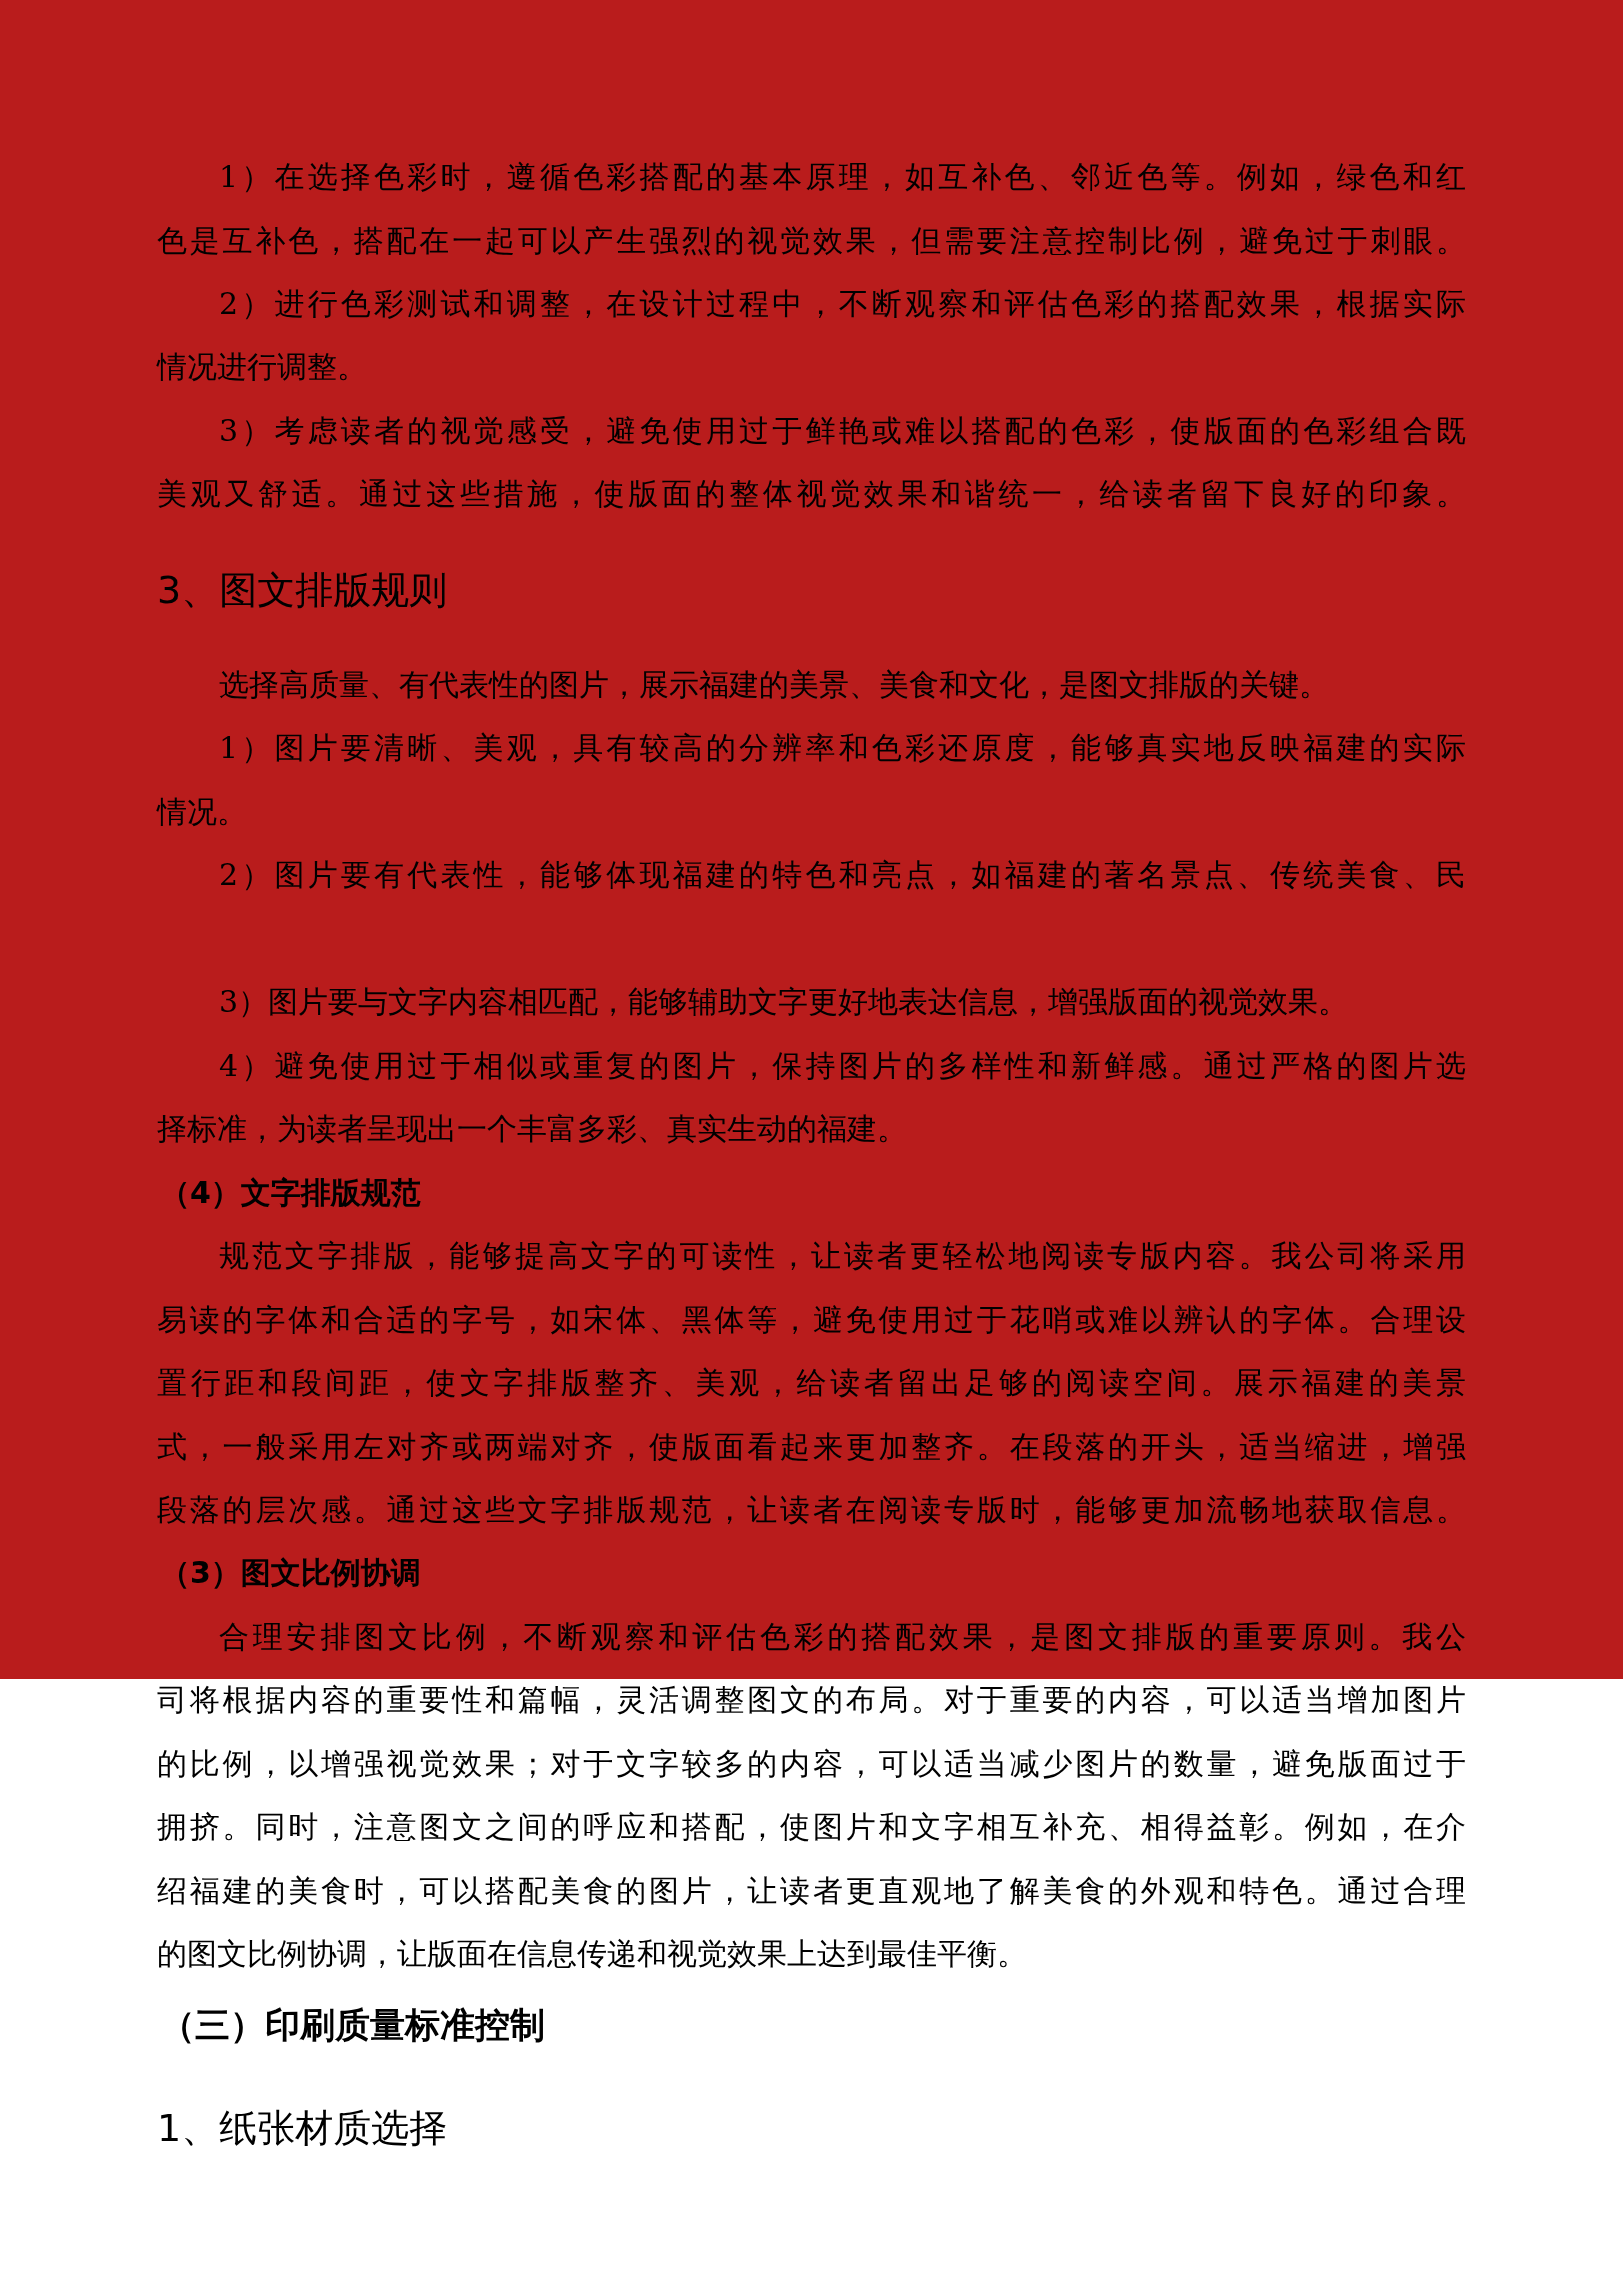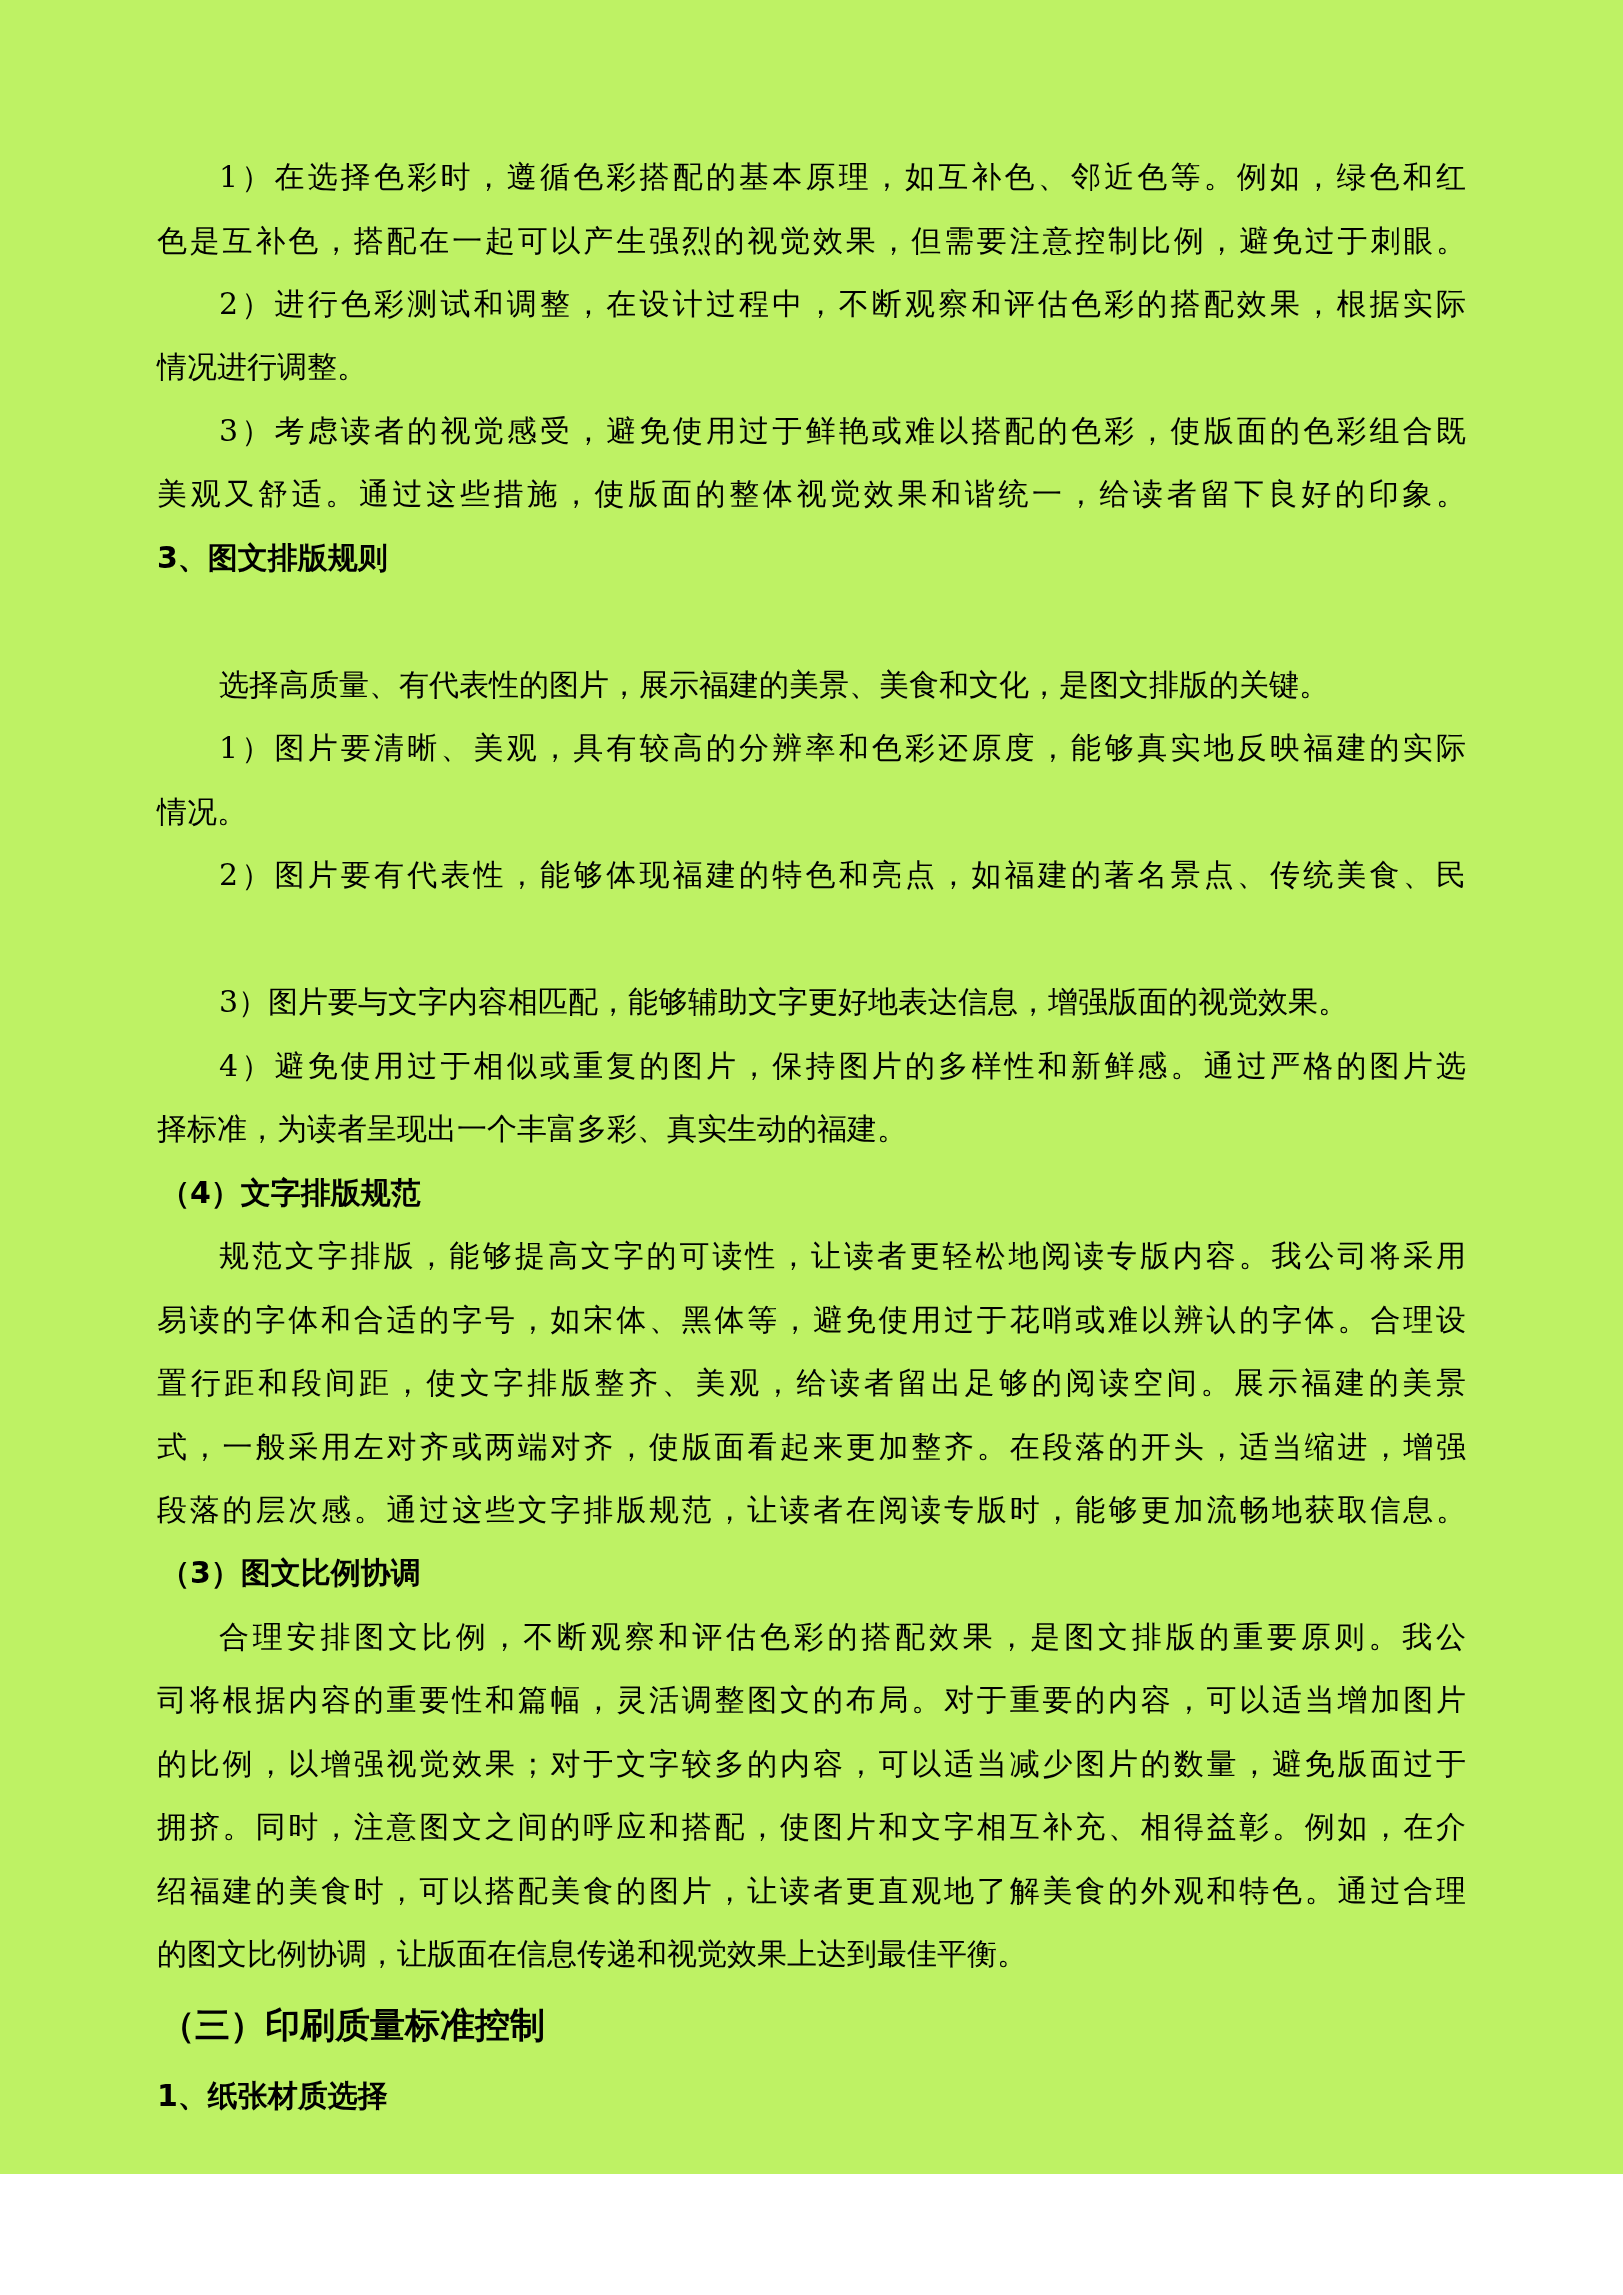--- a/index.html
+++ b/index.html
@@ -1,23 +1,23 @@
 <!DOCTYPE html>
 <html style="font-size:10.5px"><head>
 <meta charset="utf-8">
 <style>
   html, body { margin: 0; padding: 0; background: #ffffff; }
   body { width: 1623px; height: 2295px; position: relative; overflow: hidden;
          font-family: "DejaVu Serif", "Liberation Serif", serif; color: #000000; }
-  .page { position: absolute; left: 0; top: 0; width: 1623px; height: 2174px; background: #bef264; }
+  .page { position: absolute; left: 0; top: 0; width: 1623px; height: 1679px; background: #b91c1c; }
   .line { position: absolute; left: 157px; width: 1309px; height: 39px; line-height: 39px;
           font-size: 30px; white-space: nowrap; overflow: visible; }
   .justify { text-align: justify; text-align-last: justify; }
   .indent { left: 219px; width: 1247px; }
-  .h3 { font-family: "DejaVu Sans", "Liberation Sans", sans-serif; font-weight: bold; font-size: 30px; }
+  .h3 { font-family: "DejaVu Sans", "Liberation Sans", sans-serif; font-weight: normal; font-size: 38px; margin-top: 33px; }
   .h4 { font-family: "DejaVu Sans", "Liberation Sans", sans-serif; font-weight: bold; font-size: 30px; left: 160px; }
   .h2 { font-family: "DejaVu Sans", "Liberation Sans", sans-serif; font-weight: bold; font-size: 35px; left: 160px; height: 46px; line-height: 46px; }
 </style>
 </head>
 <body>
 
 <div class="page">
   <div class="line indent justify" style="top:157px">1）在选择色彩时，遵循色彩搭配的基本原理，如互补色、邻近色等。例如，绿色和红</div>
   <div class="line justify" style="top:221px">色是互补色，搭配在一起可以产生强烈的视觉效果，但需要注意控制比例，避免过于刺眼。</div>
   <div class="line indent justify" style="top:284px">2）进行色彩测试和调整，在设计过程中，不断观察和评估色彩的搭配效果，根据实际</div>

